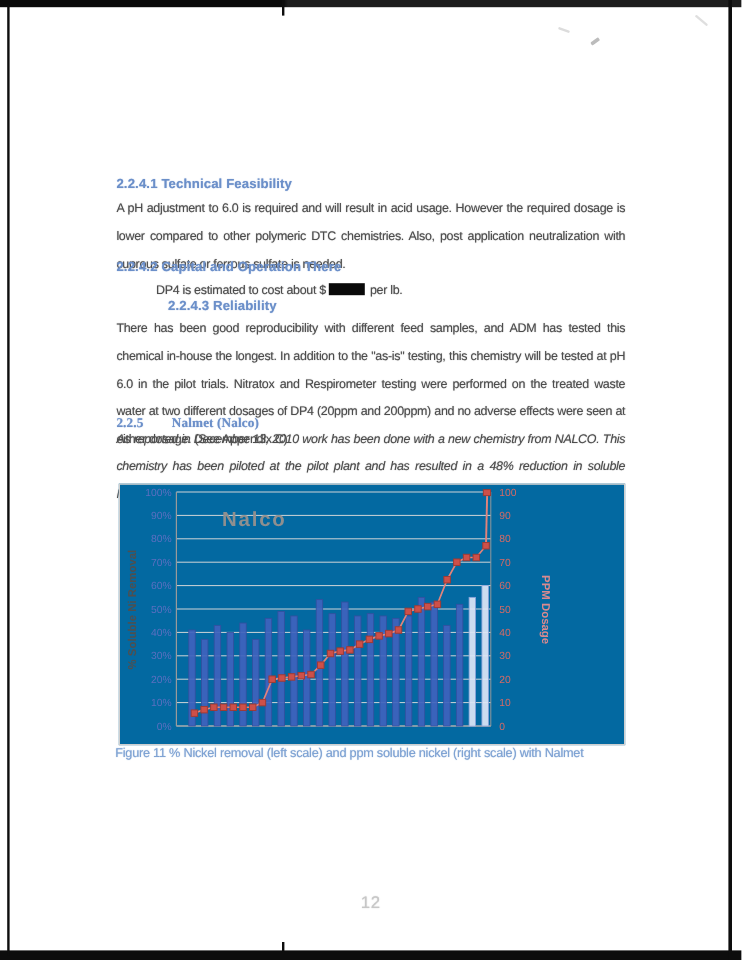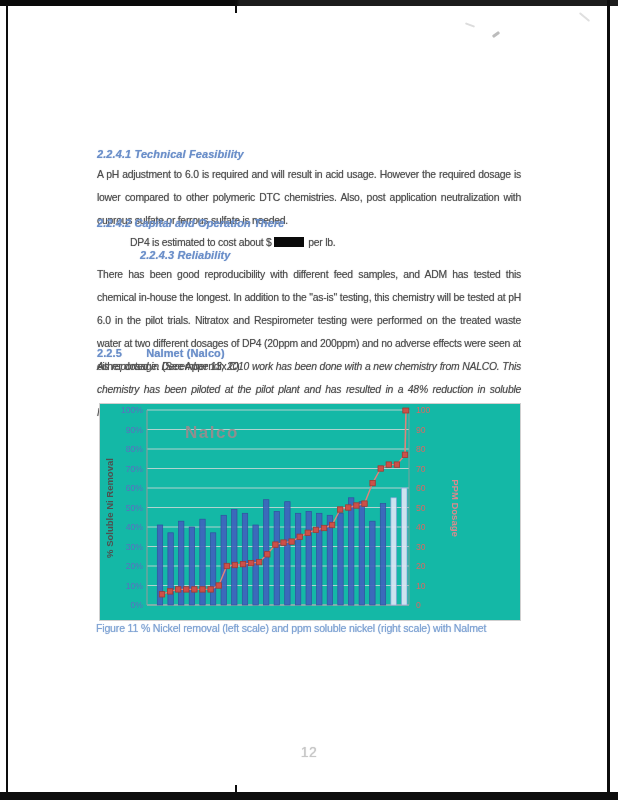--- a/index.html
+++ b/index.html
@@ -7,45 +7,45 @@
     width:618px;height:800px;position:relative;overflow:hidden;
     background:#ffffff;
     font-family:"Liberation Sans", sans-serif;
   }
   
   .edge{position:absolute;background:#0d0d0d;}
   .smudge{position:absolute;background:#b9b9b9;border-radius:1px;}
   
   .abs{position:absolute;}
   .heading{
-    color:#6b8fc9;font-size:11px;font-weight:700;font-style:italic;
+    color:#6b8fc9;font-size:11px;font-weight:700;
     letter-spacing:.1px;text-shadow:0 0 .9px rgba(107,143,201,.75);
   }
-  .heading.upright{font-style:normal;}
+  .heading.upright{font-style:normal;font-family:Liberation Serif, serif;}
   .body-text{
     color:#4d4d4d;font-size:10.4px;line-height:23px;letter-spacing:-.25px;
     text-align:justify;text-shadow:0 0 .9px rgba(90,90,90,.65);
     width:424px;
   }
   .redacted-box{
     display:inline-block;width:30px;height:10px;background:#0a0a0a;
     vertical-align:-1px;margin:0 2px;
   }
   .caption{
     color:#7fa3d3;font-size:10.6px;font-weight:400;letter-spacing:-.2px;
     text-shadow:0 0 .9px rgba(127,163,211,.8);width:426px;
   }
   .page-number{
     color:#c7c7c7;font-size:14px;letter-spacing:.5px;text-align:center;width:40px;
     text-shadow:0 0 1px rgba(190,190,190,.9);
   }
   
   .chart-frame{
     position:absolute;left:99px;top:403px;width:420px;height:216px;
-    border:1px solid #cfcfcf;background:#14b8a6;filter:blur(.2px);
+    border:1px solid #cfcfcf;background:#0369a1;filter:blur(.2px);
   }
   .chart-frame svg{display:block;}
 </style>
 </head>
 <body>
 
 <div class="edge" style="left:0;top:0;width:618px;height:6px;background:linear-gradient(to right,#0a0a0a 0 236px,#1d1d1d 240px 100%);"></div>
 <div class="edge" style="left:235px;top:0;width:2px;height:13px;"></div>
 <div class="edge" style="left:0;top:792px;width:618px;height:8px;"></div>
 <div class="edge" style="left:235px;top:785px;width:2px;height:8px;"></div>

